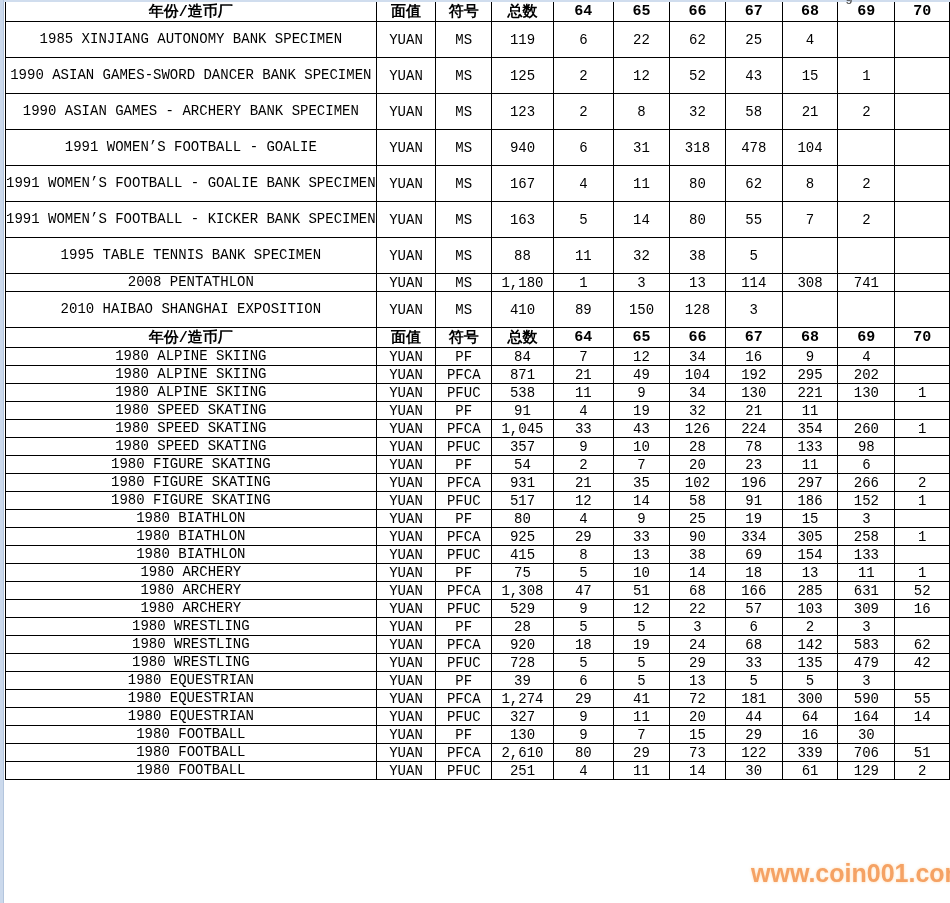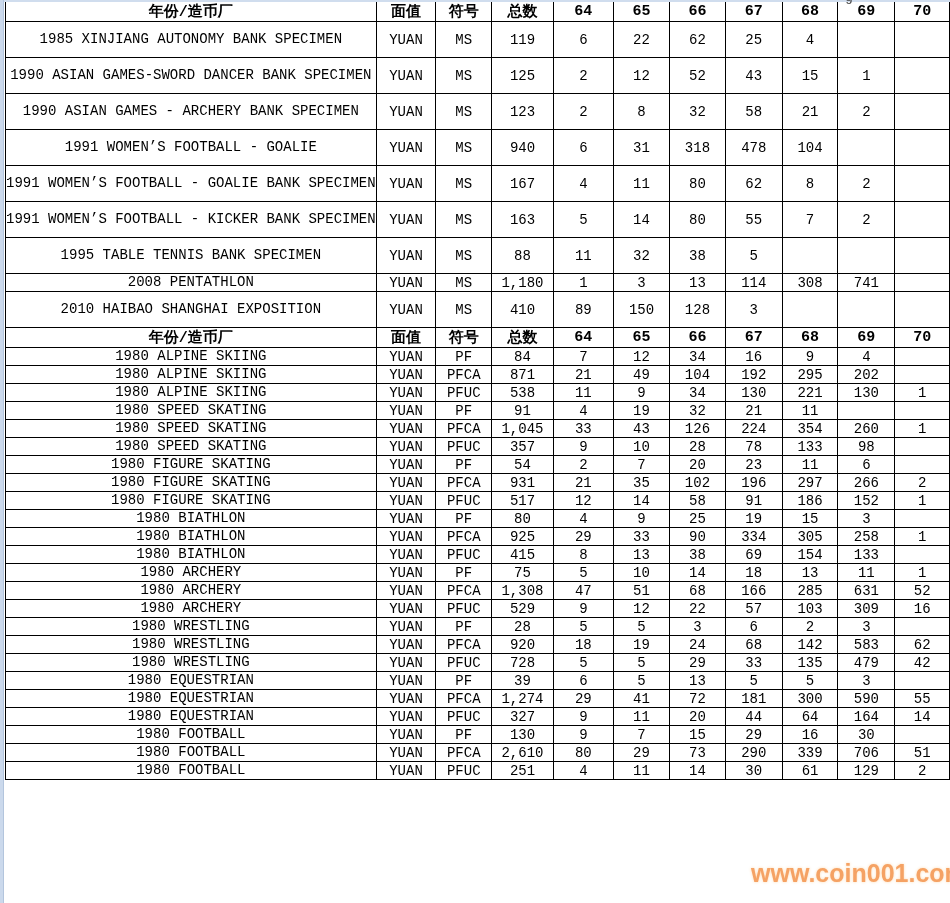--- a/index.html
+++ b/index.html
@@ -513,21 +513,21 @@
         <td></td>
       </tr>
       <tr class="h18">
         <td class="name-cell">1980 FOOTBALL</td>
         <td>YUAN</td>
         <td>PFCA</td>
         <td>2,610</td>
         <td>80</td>
         <td>29</td>
         <td>73</td>
-        <td>290</td>
+        <td>122</td>
         <td>339</td>
         <td>706</td>
         <td>51</td>
       </tr>
       <tr class="h18">
         <td class="name-cell">1980 FOOTBALL</td>
         <td>YUAN</td>
         <td>PFUC</td>
         <td>251</td>
         <td>4</td>

